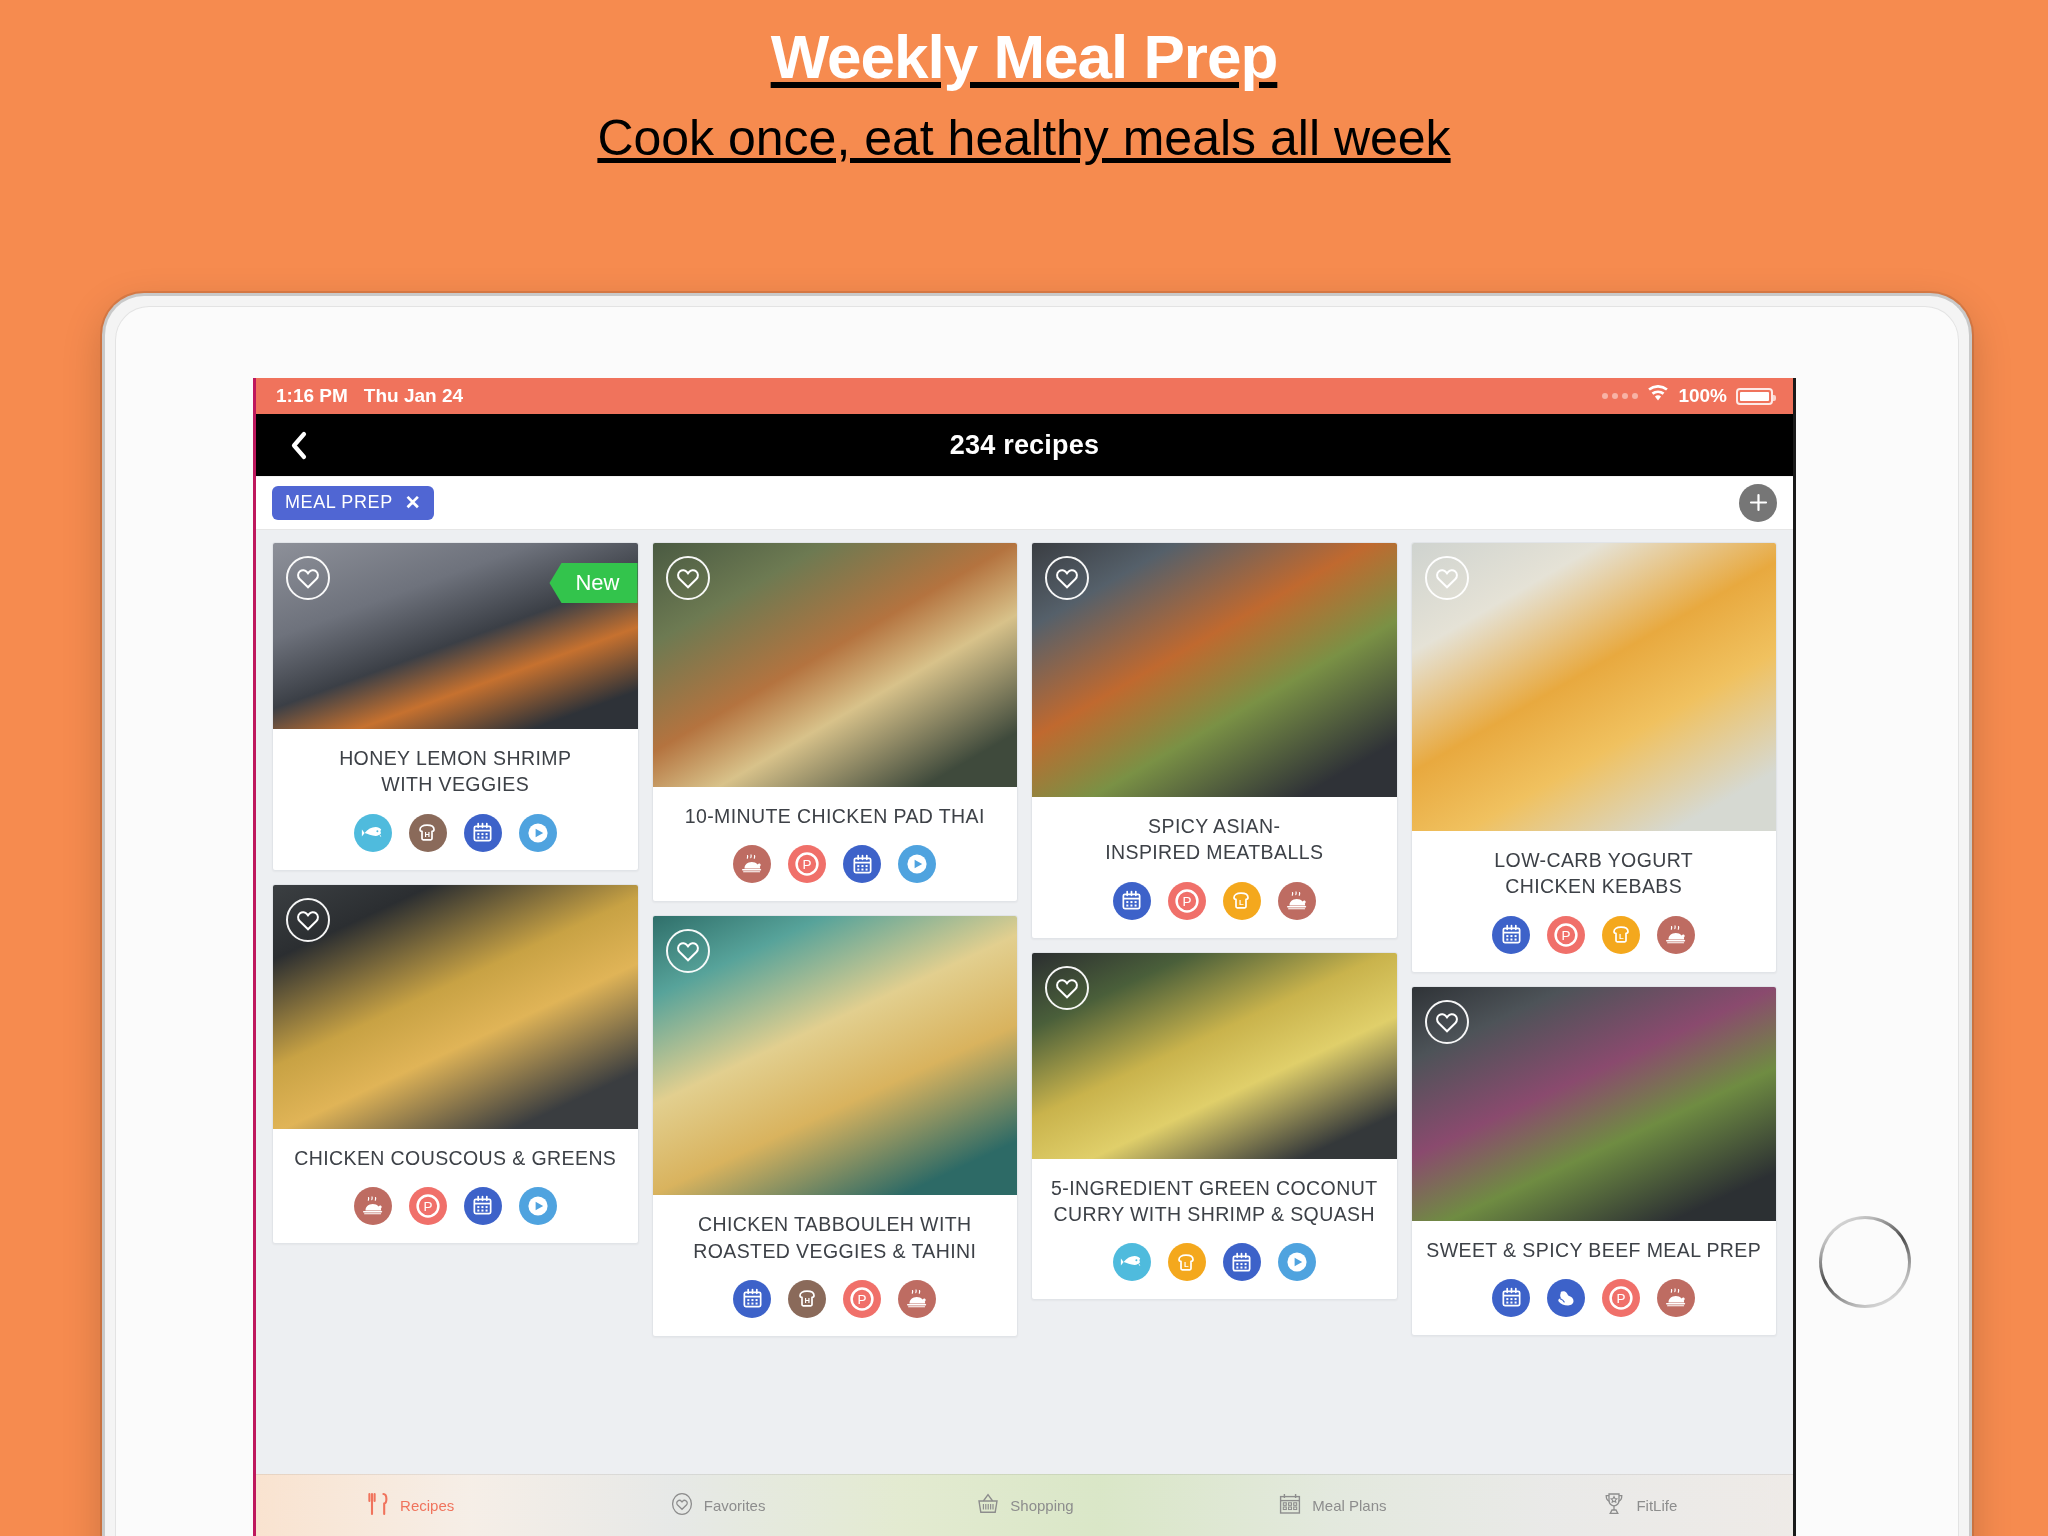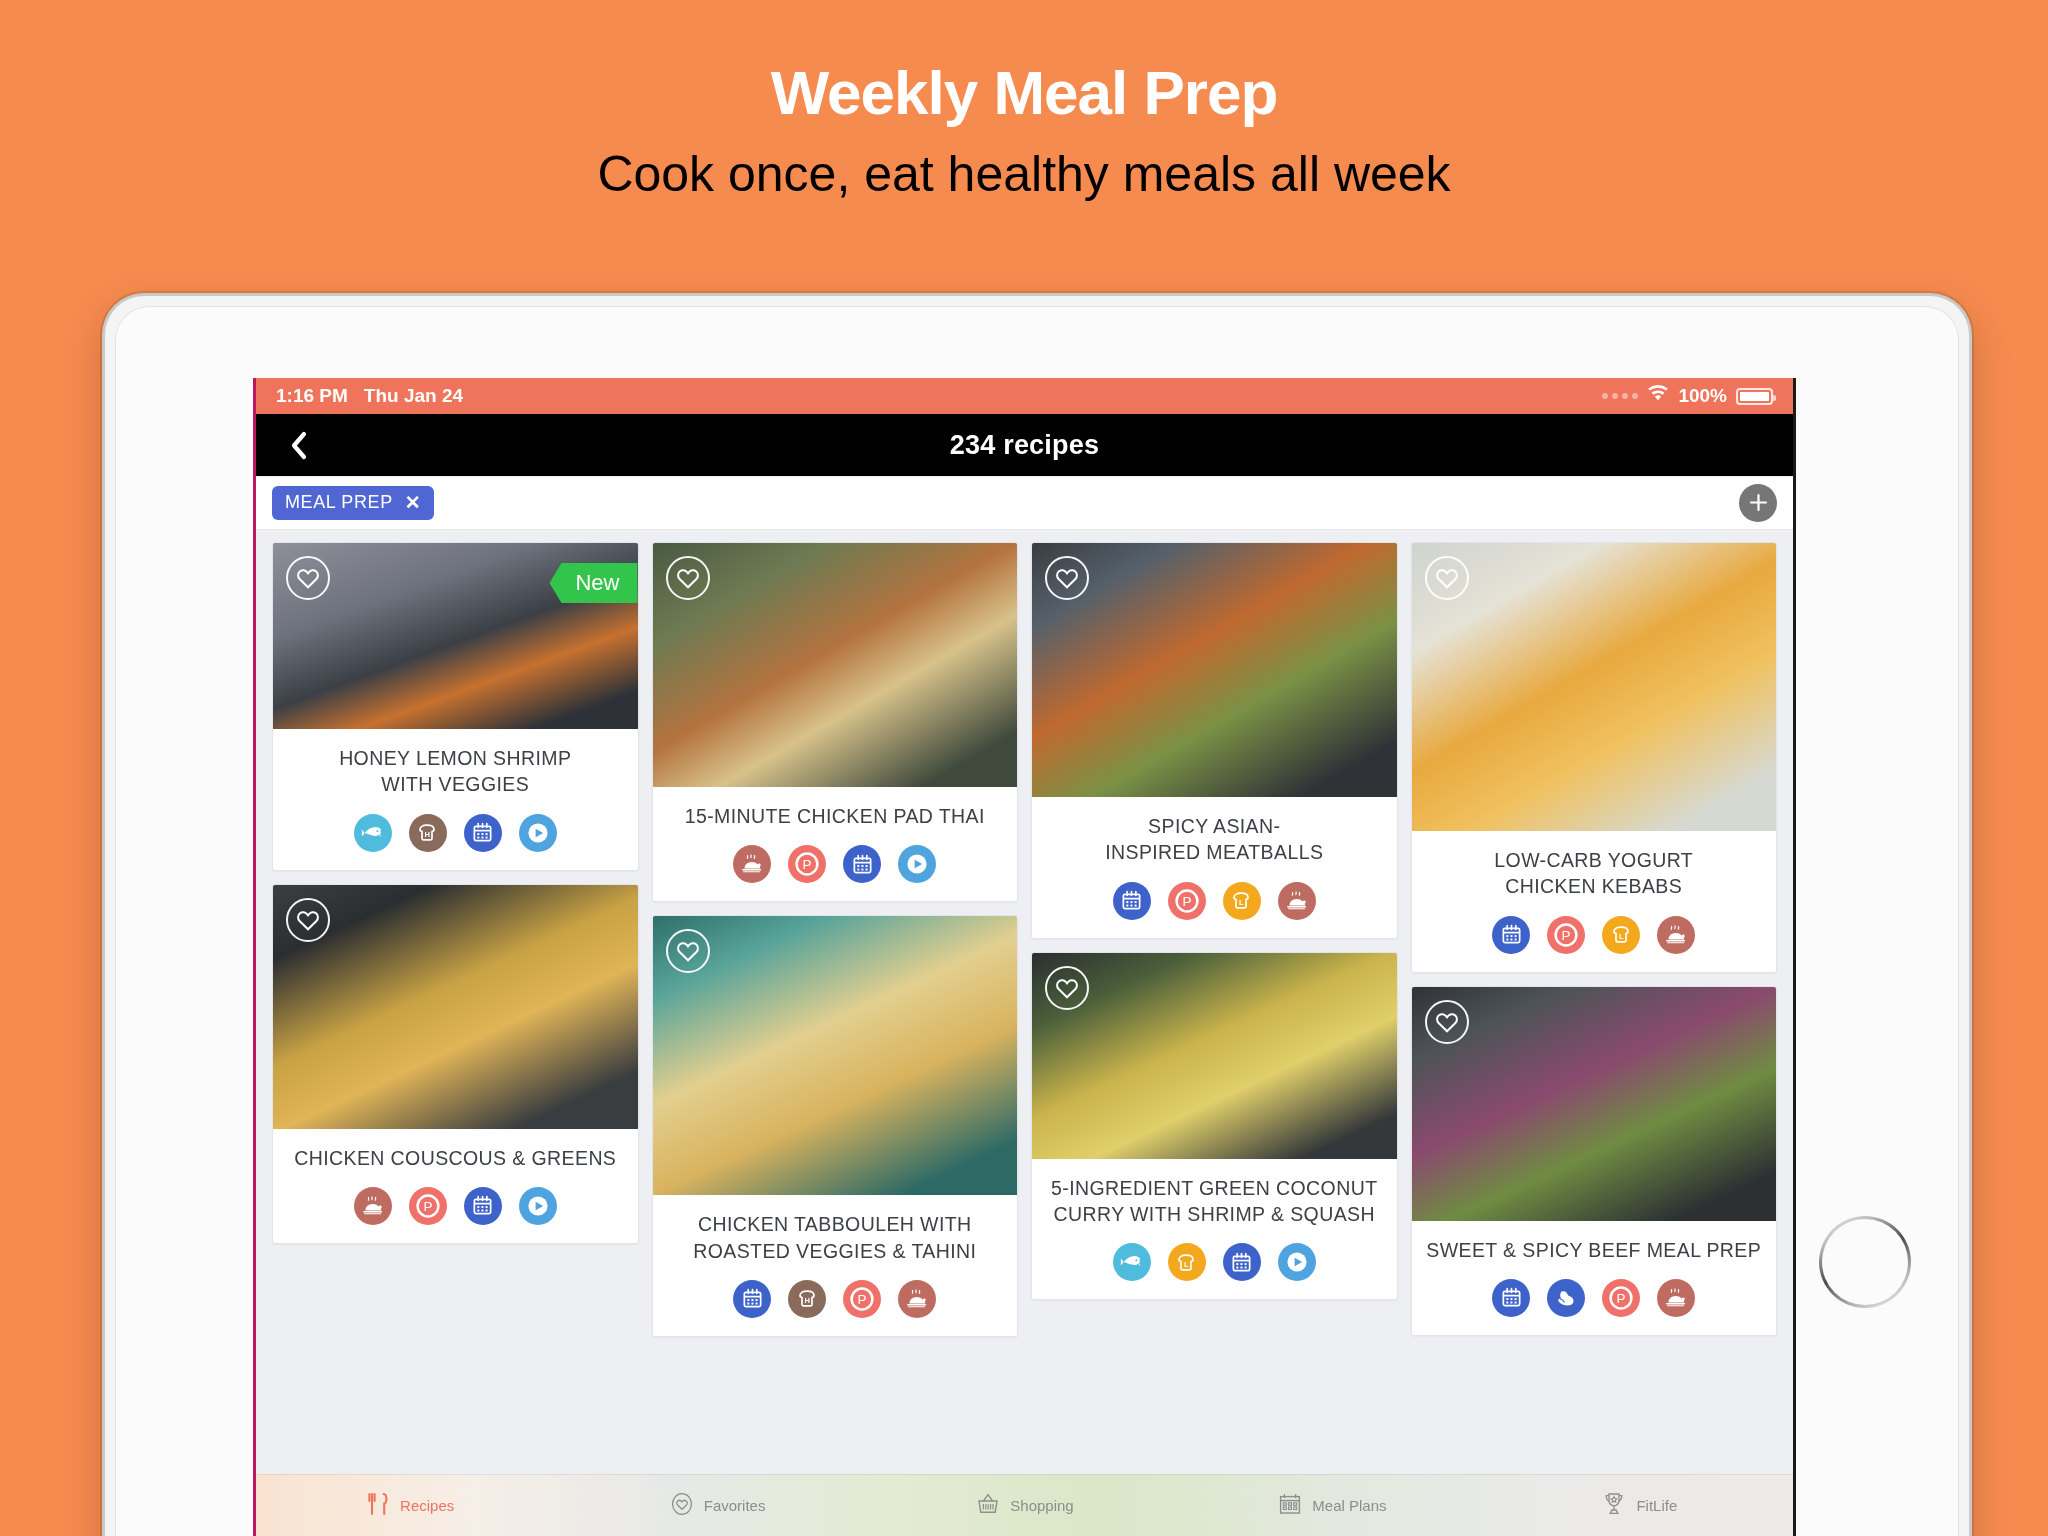--- a/index.html
+++ b/index.html
@@ -4,21 +4,21 @@
 <style>
   * { box-sizing: border-box; margin: 0; padding: 0; }
   html, body { width: 2048px; height: 1536px; overflow: hidden; }
   body {
     font-family: "Liberation Sans", sans-serif;
     background: #F68B4F;
     position: relative;
   }
 
   
-  .promo { width: 100%; text-align: center; padding-top: 60px; }
+  .promo { width: 100%; text-align: center; padding-top: 24px; text-decoration: underline; }
   .promo-title {
     font-size: 62px; font-weight: bold; color: #FFFFFF;
     letter-spacing: -1px; line-height: 1.05;
   }
   .promo-sub {
     font-size: 50px; color: #000000; font-weight: 300;
     margin-top: 22px; letter-spacing: 0px; line-height: 1.1;
   }
 
   
@@ -357,21 +357,21 @@
     <div class="card-img">
       <div class="photo" style="height:244px;background:linear-gradient(150deg,#4a5a42 0%,#6d7a52 22%,#b4733f 46%,#d8c28a 62%,#3f4a3c 88%)"></div>
       <div class="heart">
         <svg width="24" height="22" viewBox="0 0 24 22">
                 <path d="M12 20.3 3.6 12C1.4 9.8 1.6 6.2 4 4.3c2.2-1.8 5.3-1.2 7 .9l1 1.2 1-1.2c1.7-2.1 4.8-2.7 7-.9 2.4 1.9 2.6 5.5.4 7.7L12 20.3z" fill="none" stroke="#fff" stroke-width="2"></path>
               </svg>
       </div>
 
     </div>
     <div class="card-body">
-      <div class="card-title">15-MINUTE CHICKEN PAD THAI</div>
+      <div class="card-title">10-MINUTE CHICKEN PAD THAI</div>
       <div class="card-icons">
               <div class="ic" style="background:#BE6C62">
                 <svg width="26" height="26" viewBox="0 0 26 26">
                   <path d="M8.5 4.6c.5 1 .1 1.8-.2 2.6M12 4c.5 1 .1 1.8-.2 2.6M15.5 4.6c.5 1 .1 1.8-.2 2.6" stroke="#fff" stroke-width="1.2" stroke-linecap="round" fill="none"></path>
                   <path d="M5.5 17.4c0-3.5 3.2-6.3 7.2-6.3 2.4 0 4.3.8 5.8 2.3.9-.9 2.1-1.1 2.8-.4.7.7.4 1.9-.5 2.7.3.6.4 1.2.4 1.7H5.5z" fill="#fff"></path>
                   <path d="M3.8 18.8h17.6" stroke="#fff" stroke-width="1.6" stroke-linecap="round"></path>
                   <path d="M4.6 20.8h16" stroke="#fff" stroke-width="1.1" stroke-linecap="round"></path>
                 </svg>
               </div>
               <div class="ic" style="background:#F0706A">

